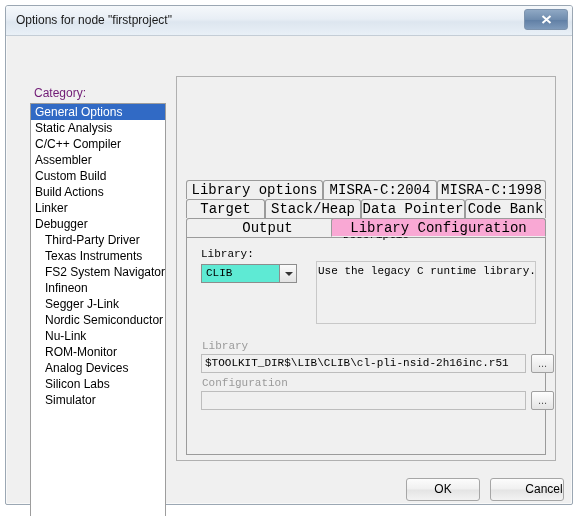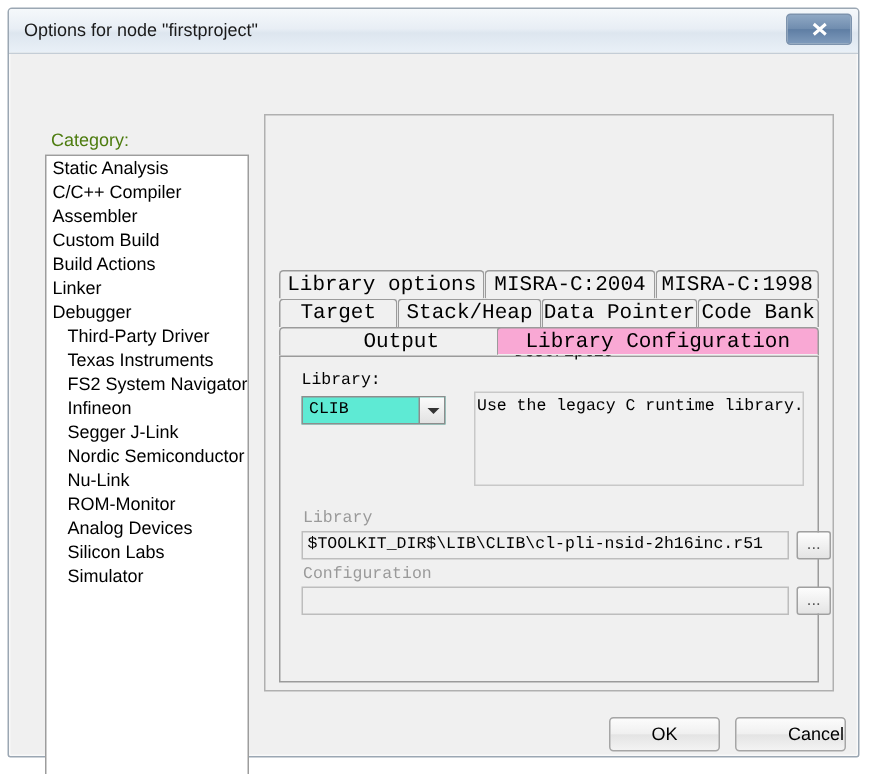--- a/index.html
+++ b/index.html
@@ -67,21 +67,21 @@
     top: 30px;
     right: 0;
     bottom: 0;
   }
 
   .category-label {
     position: absolute;
     left: 28px;
     top: 50px;
     font-size: 12px;
-    color: #4d7c0f;
+    color: #701a75;
   }
 
   .category-list {
     position: absolute;
     left: 24px;
     top: 67px;
     width: 136px;
     height: 422px;
     background: #ffffff;
     border: 1px solid #9d9d9d;
@@ -290,20 +290,21 @@
         <path d="M2.5 2 L10.5 9 M10.5 2 L2.5 9" stroke="#ffffff" stroke-width="2" fill="none"></path>
       </svg>
     </div>
   </div>
 
   <div class="body-area">
 
     <div class="category-label">Category:</div>
 
     <div class="category-list">
+      <div class="cat-item selected">General Options</div>
       <div class="cat-item">Static Analysis</div>
       <div class="cat-item">C/C++ Compiler</div>
       <div class="cat-item">Assembler</div>
       <div class="cat-item">Custom Build</div>
       <div class="cat-item">Build Actions</div>
       <div class="cat-item">Linker</div>
       <div class="cat-item">Debugger</div>
       <div class="cat-item indent">Third-Party Driver</div>
       <div class="cat-item indent">Texas Instruments</div>
       <div class="cat-item indent">FS2 System Navigator</div>

